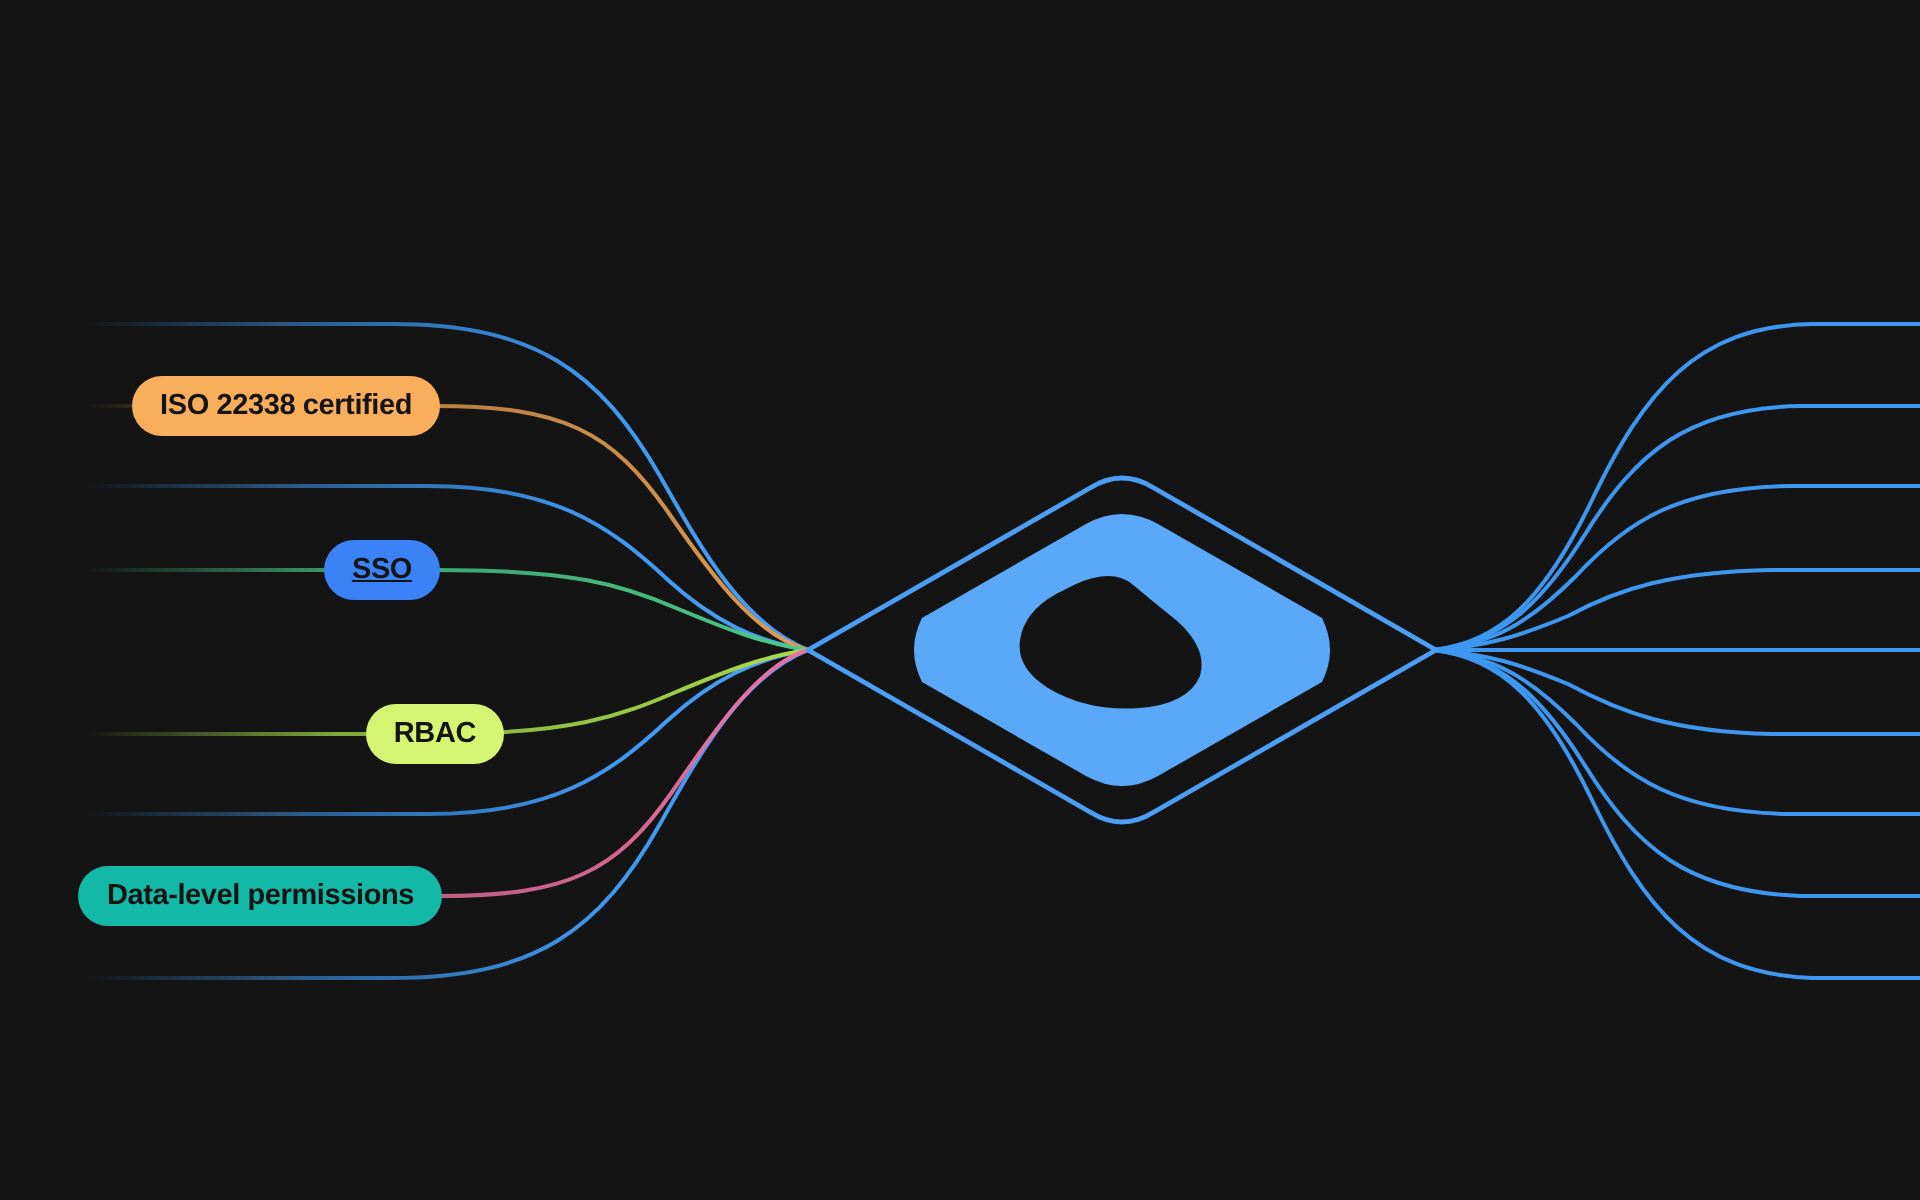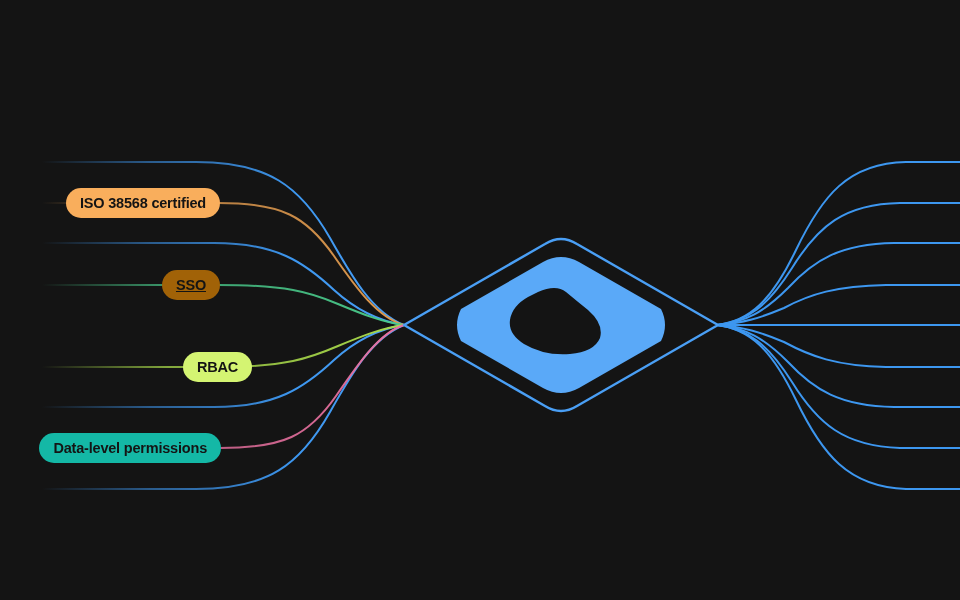--- a/index.html
+++ b/index.html
@@ -110,24 +110,24 @@
                L 579,262 Q 561,252 543,262
                Z
                M 538,292 Q 556,284 566,292 Q 578,302 588,310
                  Q 604,324 600,338 Q 594,352 570,354
                  Q 544,356 524,344 Q 508,334 510,320
                  Q 512,306 528,297 Z"></path>
     </g>
   </svg>
 
   <div class="pill" style="right: 740px; top: 203px; background: rgb(249, 174, 92); color: rgb(20, 20, 20);">
-    <span>ISO 38568 certified</span>
+    <span>ISO 22338 certified</span>
   </div>
 
-  <div class="pill" style="right: 740px; top: 285px; background: #a16207; color: rgb(20, 20, 20); text-decoration: underline;">
+  <div class="pill" style="right: 740px; top: 285px; background: #3b82f6; color: rgb(20, 20, 20); text-decoration: underline;">
     <span>SSO</span>
   </div>
 
   <div class="pill" style="right: 708px; top: 367px; background: rgb(212, 244, 114); color: rgb(20, 20, 20);">
     <span>RBAC</span>
   </div>
 
   <div class="pill" style="right: 739px; top: 448px; background: #14b8a6; color: rgb(20, 20, 20);">
     <span>Data-level permissions</span>
   </div>

